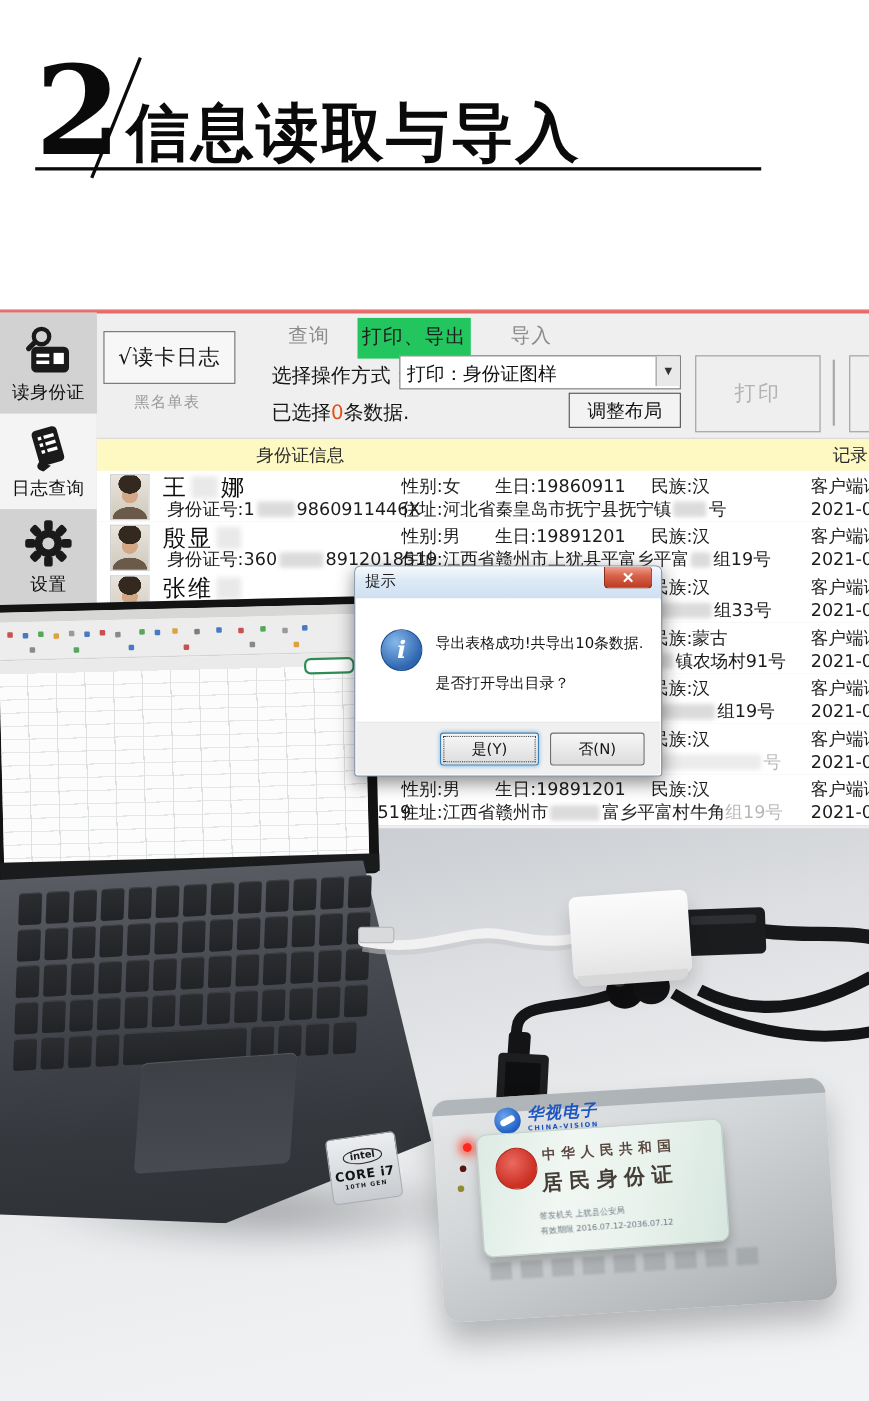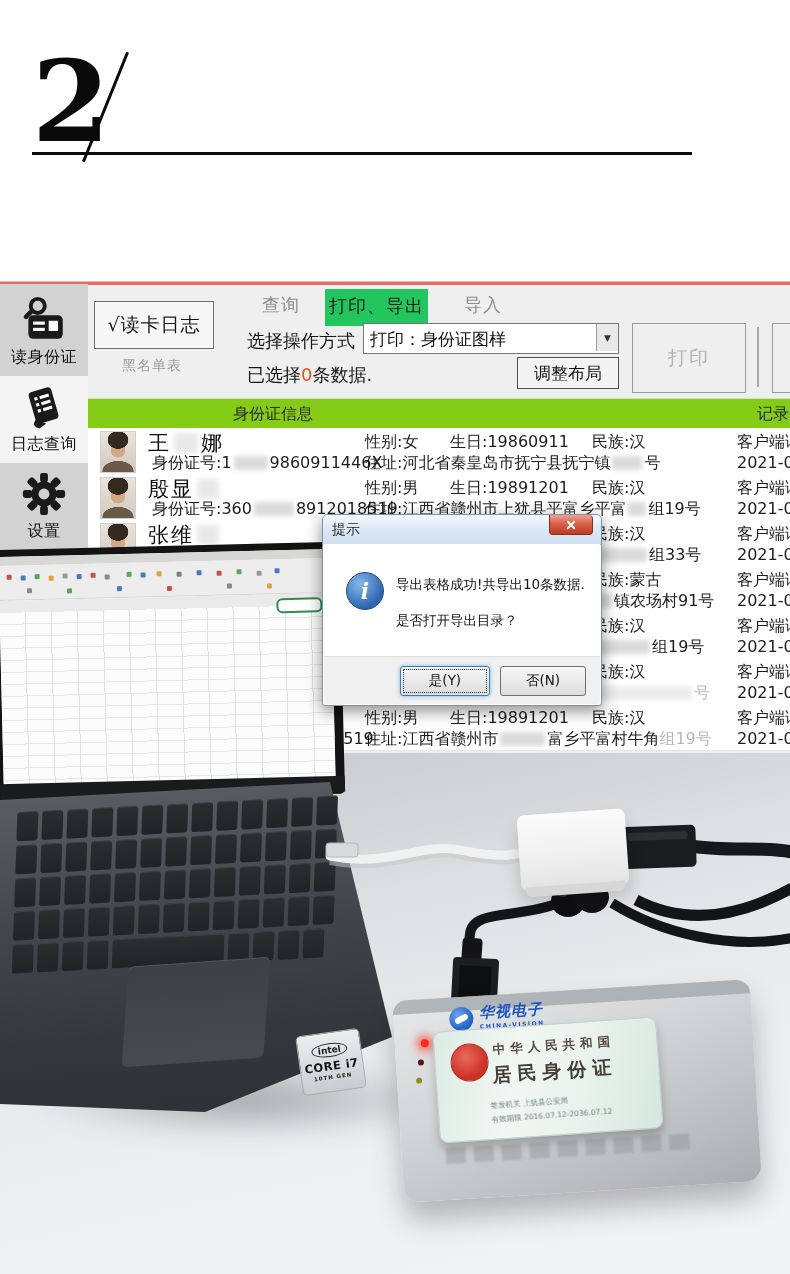--- a/index.html
+++ b/index.html
@@ -31,21 +31,21 @@
   .dd-btn{position:absolute;right:0;top:0;width:21px;height:27px;background:#e9e9e9;border-left:1px solid #9a9a9a;
           display:flex;align-items:center;justify-content:center;font-size:9px;color:#333;cursor:pointer;}
   .sel-line{position:absolute;left:247px;top:82px;font-size:18px;color:#161616;}
   .sel-count{color:#e25217;}
   .btn-layout{position:absolute;left:517px;top:76px;width:100px;height:30px;background:#f3f3f3;border:1px solid #4f4f4f;
               font-size:17px;color:#111;display:flex;align-items:center;justify-content:center;cursor:pointer;}
   .btn-print{position:absolute;left:632px;top:42px;width:112px;height:68px;background:#efefef;border:1px solid #9b9b9b;
              font-size:19px;color:#b2b2b2;display:flex;align-items:center;justify-content:center;letter-spacing:2px;}
   .vdiv{position:absolute;left:757px;top:46px;width:2px;height:60px;background:#a8a8a8;}
   .btn-partial{position:absolute;left:772px;top:42px;width:30px;height:68px;background:#efefef;border:1px solid #9b9b9b;}
-  .thead{position:absolute;left:88px;top:117px;width:702px;height:30px;background:#84cc16;
+  .thead{position:absolute;left:88px;top:117px;width:702px;height:30px;background:#fef9c3;
          border-top:1px solid #d8d8d8;border-bottom:1px solid #d2d2d2;}
   .th1{position:absolute;left:145px;top:5px;font-size:16px;color:#2a2a2a;}
   .th2{position:absolute;left:669px;top:5px;font-size:16px;color:#2a2a2a;}
   .trow{position:absolute;left:88px;width:702px;height:46px;background:#fff;border-bottom:1px solid #e6e6e6;cursor:pointer;}
   .thumb{position:absolute;left:12px;top:3px;width:34px;height:40px;border:1px solid #cfcfcf;
     background:
       radial-gradient(50% 36% at 50% 20%, #33291f 0 60%, transparent 62%),
       radial-gradient(36% 30% at 50% 46%, #d3a886 0 58%, transparent 60%),
       radial-gradient(75% 42% at 50% 98%, #6b5a4a 0 60%, transparent 62%),
       linear-gradient(#e9e4dc,#cfc8bc);}
@@ -159,20 +159,21 @@
 </style>
 </head>
 <body>
 
 <div class="stage">
 
   <div class="hdr">
     <div class="title-row">
       <span class="big2">2</span>
       <span class="slash"></span>
+      <span class="h1t">信息读取与导入</span>
     </div>
   </div>
 
   <div class="app">
     <div class="redline"></div>
 
     <div class="sidebar">
       <div class="side-item" style="top:5px;background:#d2d2d2">
         <svg class="sicon" viewBox="0 0 64 64">
           <rect x="12" y="26" width="44" height="30" rx="6" fill="#1a1a1a"></rect>

